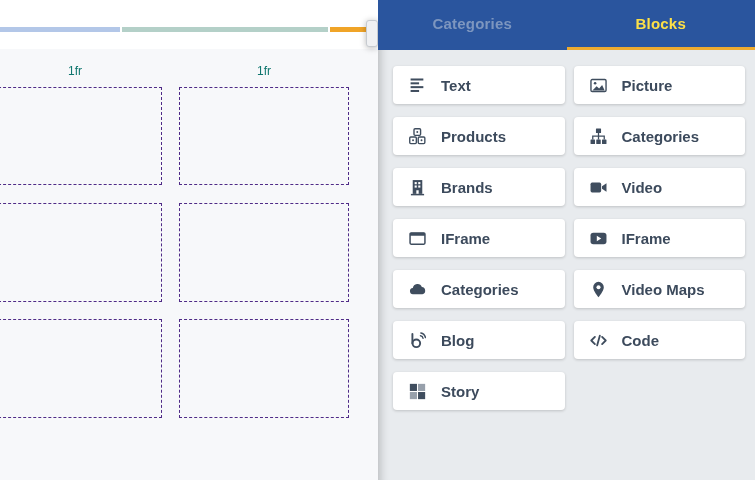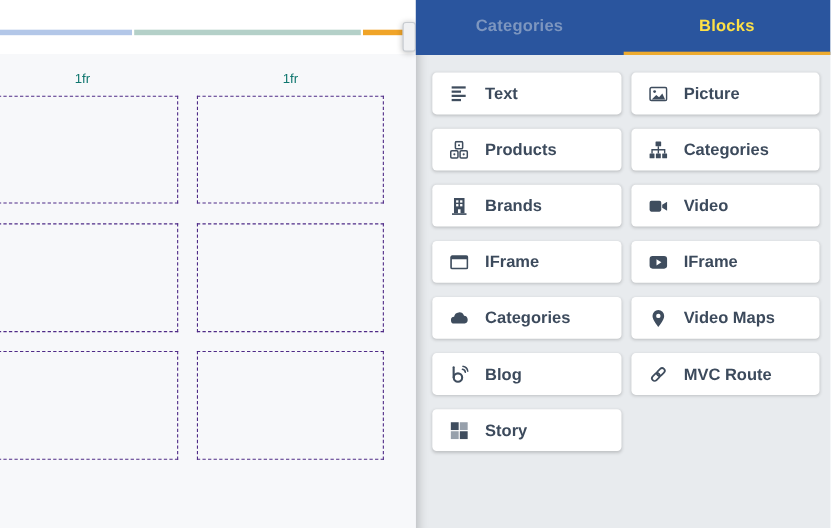--- a/index.html
+++ b/index.html
@@ -214,32 +214,33 @@
             </g>
             <g fill="none" stroke="#3f4d5e" stroke-width="1.4" stroke-linecap="round">
               <path d="M10.8,3.5 a2.8,2.8 0 0 1 2.4,2.4"></path>
               <path d="M11.2,0.9 a5.4,5.4 0 0 1 4.2,4.2"></path>
             </g>
           </svg>
             </span>
           <span class="lbl">Blog</span>
         </div>
 
-
-        <div class="block-btn">
-          <span class="ico">
-              <svg width="17" height="17" viewBox="0 0 16 16">
-            <g fill="none" stroke="#3f4d5e" stroke-width="1.5" transform="rotate(-45 8 8)">
-              <rect x="1.2" y="5.7" width="7.6" height="4.6" rx="2.3"></rect>
-              <rect x="7.2" y="5.7" width="7.6" height="4.6" rx="2.3"></rect>
-            </g>
-          </svg>
-            </span>
-          <span class="lbl">MVC Route</span>
-        </div>
+        <div class="block-btn">
+          <span class="ico">
+              <svg width="17" height="17" viewBox="0 0 16 16">
+            <g fill="none" stroke="#3f4d5e" stroke-width="1.7" stroke-linecap="round" stroke-linejoin="round">
+              <path d="M4.6,4.6 L1.2,8 L4.6,11.4"></path>
+              <path d="M11.4,4.6 L14.8,8 L11.4,11.4"></path>
+              <path d="M9.3,3.4 L6.7,12.6"></path>
+            </g>
+          </svg>
+            </span>
+          <span class="lbl">Code</span>
+        </div>
+
 
         <div class="block-btn">
           <span class="ico">
               <svg width="17" height="17" viewBox="0 0 16 16">
             <rect x="0.8" y="0.8" width="6.7" height="6.7" fill="#3f4d5e"></rect>
             <rect x="8.5" y="0.8" width="6.7" height="6.7" fill="#97a0ab"></rect>
             <rect x="0.8" y="8.5" width="6.7" height="6.7" fill="#97a0ab"></rect>
             <rect x="8.5" y="8.5" width="6.7" height="6.7" fill="#3f4d5e"></rect>
           </svg>
             </span>

